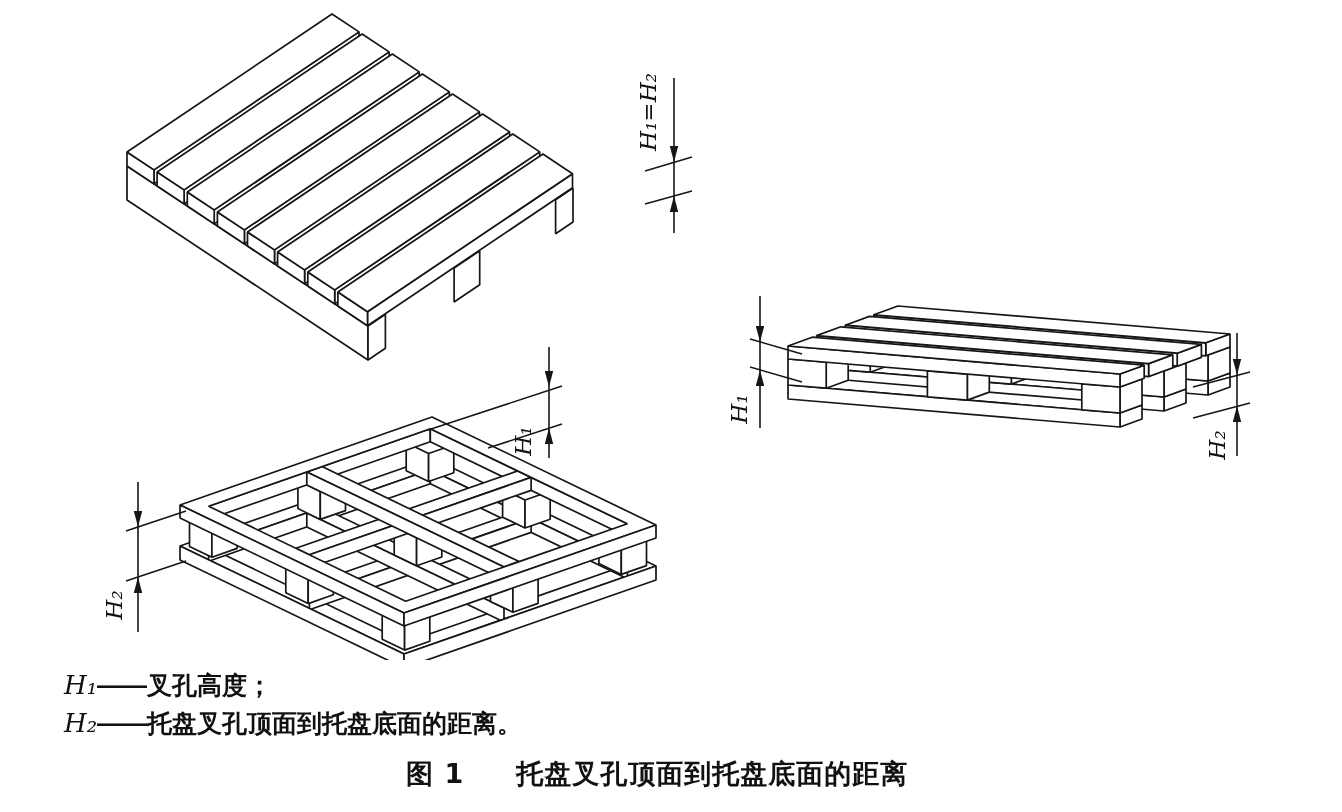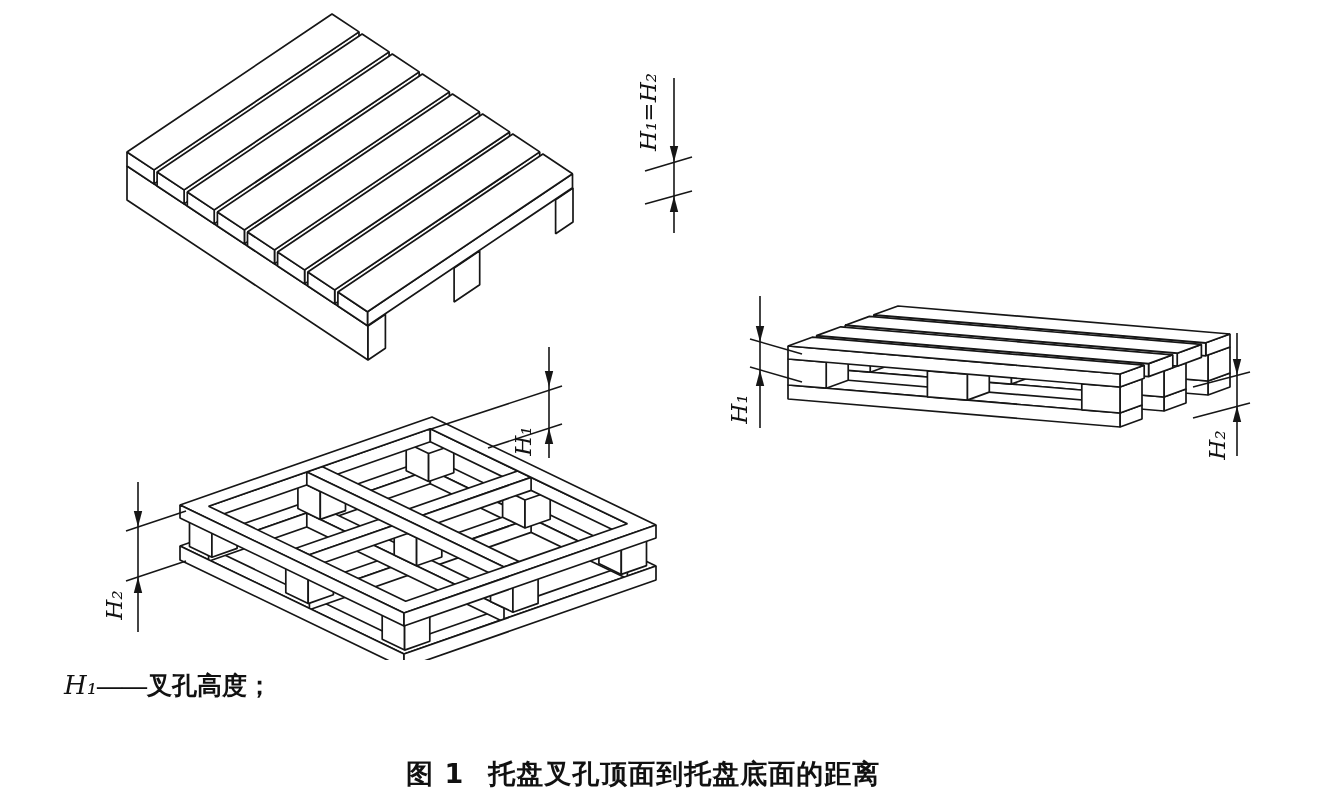--- a/index.html
+++ b/index.html
@@ -8,25 +8,25 @@
   #art{position:absolute;left:0;top:0;}
   #art path{fill:#ffffff;stroke:#161616;stroke-width:1.7;stroke-linejoin:bevel;}
   #art path.dim{fill:none;stroke-width:1.6;}
   #art path.arrow{fill:#161616;stroke:none;}
   .dimlabel{font-family:"DejaVu Serif","Liberation Serif",serif;font-style:italic;
             font-size:23px;fill:#111111;}
   .legend{position:absolute;left:64px;top:670px;color:#111111;}
   .legend-row{height:38px;white-space:nowrap;font-size:25px;line-height:30px;}
   .legend-sym{font-family:"DejaVu Serif","Liberation Serif",serif;font-style:italic;
               font-size:26px;}
-  .legend-def{font-family:Liberation Serif, serif;font-weight:600;}
+  .legend-def{font-family:Liberation Sans, sans-serif;font-weight:600;}
   .caption{position:absolute;left:406px;top:756px;font-size:27px;font-weight:bold;
            color:#111111;font-family:"DejaVu Sans","Liberation Sans",sans-serif;
            letter-spacing:1px;white-space:nowrap;}
-  .caption-number{margin-right:24px;}
+  .caption-number{margin-right:52px;}
 </style>
 </head>
 <body>
 
 <div class="page">
 
   <svg id="art" width="1342" height="660" viewBox="0 0 1342 660">
     <g id="pallet1">
         <path d="M 127.0 166.0 L 368.0 326.0 L 368.0 360.0 L 127.0 200.0 Z"></path>
         <path d="M 368.0 326.0 L 385.4 314.3 L 385.4 348.3 L 368.0 360.0 Z"></path>
@@ -168,19 +168,22 @@
     <text class="dimlabel" text-anchor="middle" transform="translate(531,441) rotate(-90)">H₁</text>
     <text class="dimlabel" text-anchor="middle" transform="translate(122,605) rotate(-90)">H₂</text>
     <text class="dimlabel" text-anchor="middle" transform="translate(747,409) rotate(-90)">H₁</text>
     <text class="dimlabel" text-anchor="middle" transform="translate(1225,445) rotate(-90)">H₂</text>
   </svg>
 
   <div class="legend">
     <div class="legend-row">
       <span class="legend-sym">H₁</span><span class="legend-def">——叉孔高度；</span>
     </div>
+    <div class="legend-row">
+      <span class="legend-sym">H₂</span><span class="legend-def">——托盘叉孔顶面到托盘底面的距离。</span>
+    </div>
   </div>
 
   <div class="caption">
     <span class="caption-number">图 1</span><span>托盘叉孔顶面到托盘底面的距离</span>
   </div>
 
 </div>
 
 </body></html>

